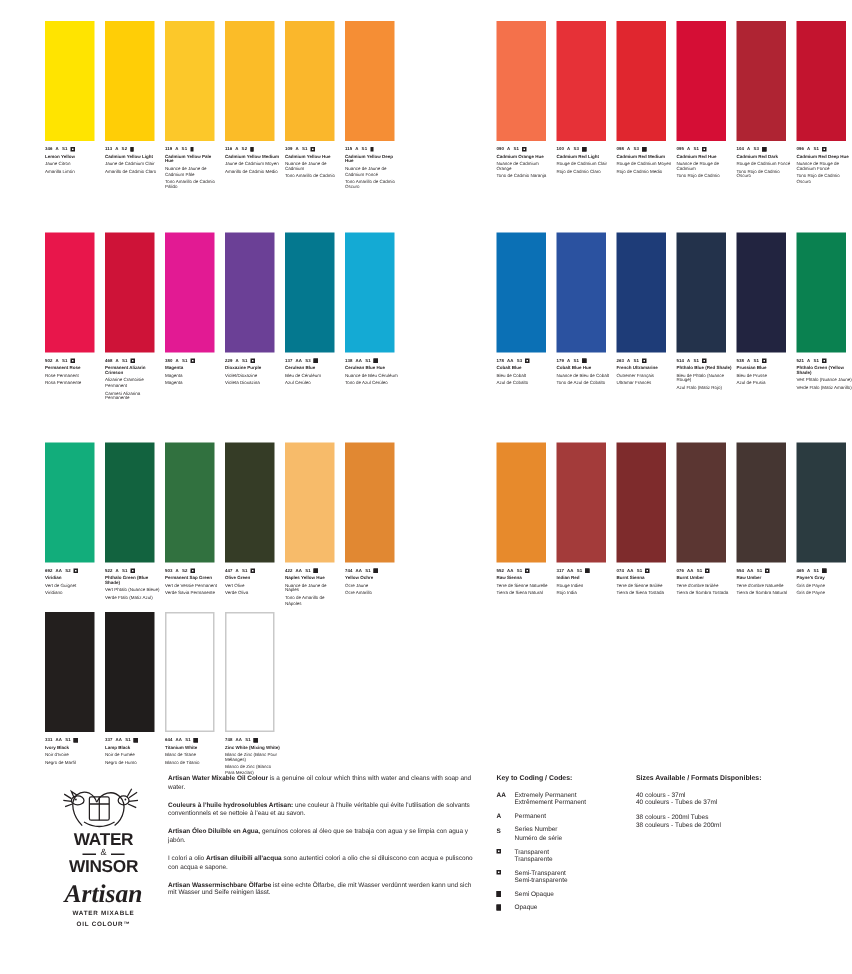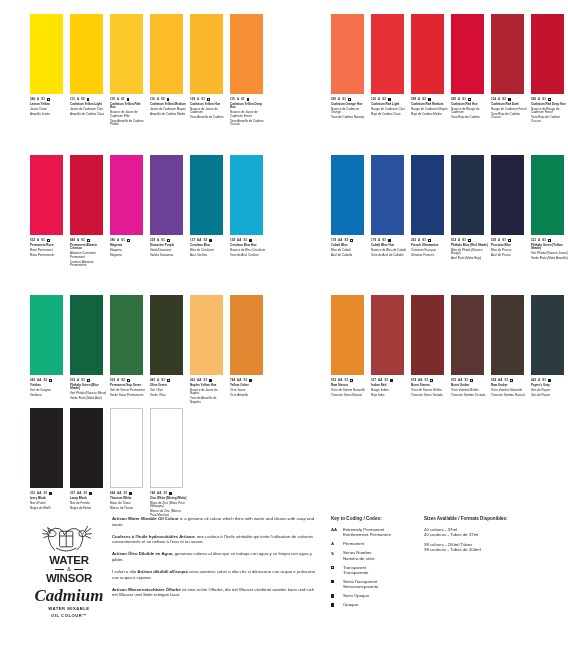--- a/index.html
+++ b/index.html
@@ -694,21 +694,21 @@
         <path d="M40 40 Q57 50 74 40"></path>
       </g>
       <g fill="#231f20">
         <circle cx="31" cy="15" r="1"></circle>
         <circle cx="86" cy="15" r="1"></circle>
       </g>
     </svg>
     <div class="wn-name">WATER</div>
     <div class="wn-amp"><span>&amp;</span></div>
     <div class="wn-name">WINSOR</div>
-    <div class="artisan">Cadmium</div>
+    <div class="artisan">Artisan</div>
     <div class="wmoc">WATER MIXABLE</div>
     <div class="wmoc">OIL COLOUR™</div>
   </div>
 
   <div class="descr">
     <p><b>Artisan Water Mixable Oil Colour</b><span> is a genuine oil colour which thins with water and cleans with soap and water.</span></p>
     <p><b>Couleurs à l'huile hydrosolubles Artisan:</b><span> une couleur à l'huile véritable qui évite l'utilisation de solvants conventionnels et se nettoie à l'eau et au savon.</span></p>
     <p><b>Artisan Óleo Diluible en Agua,</b><span> genuinos colores al óleo que se trabaja con agua y se limpia con agua y jabón.</span></p>
     <p><span>I colori a olio </span><b>Artisan diluibili all'acqua</b><span> sono autentici colori a olio che si diluiscono con acqua e puliscono con acqua e sapone.</span></p>
     <p><b>Artisan Wassermischbare Ölfarbe</b><span> ist eine echte Ölfarbe, die mit Wasser verdünnt werden kann und sich mit Wasser und Seife reinigen lässt.</span></p>

